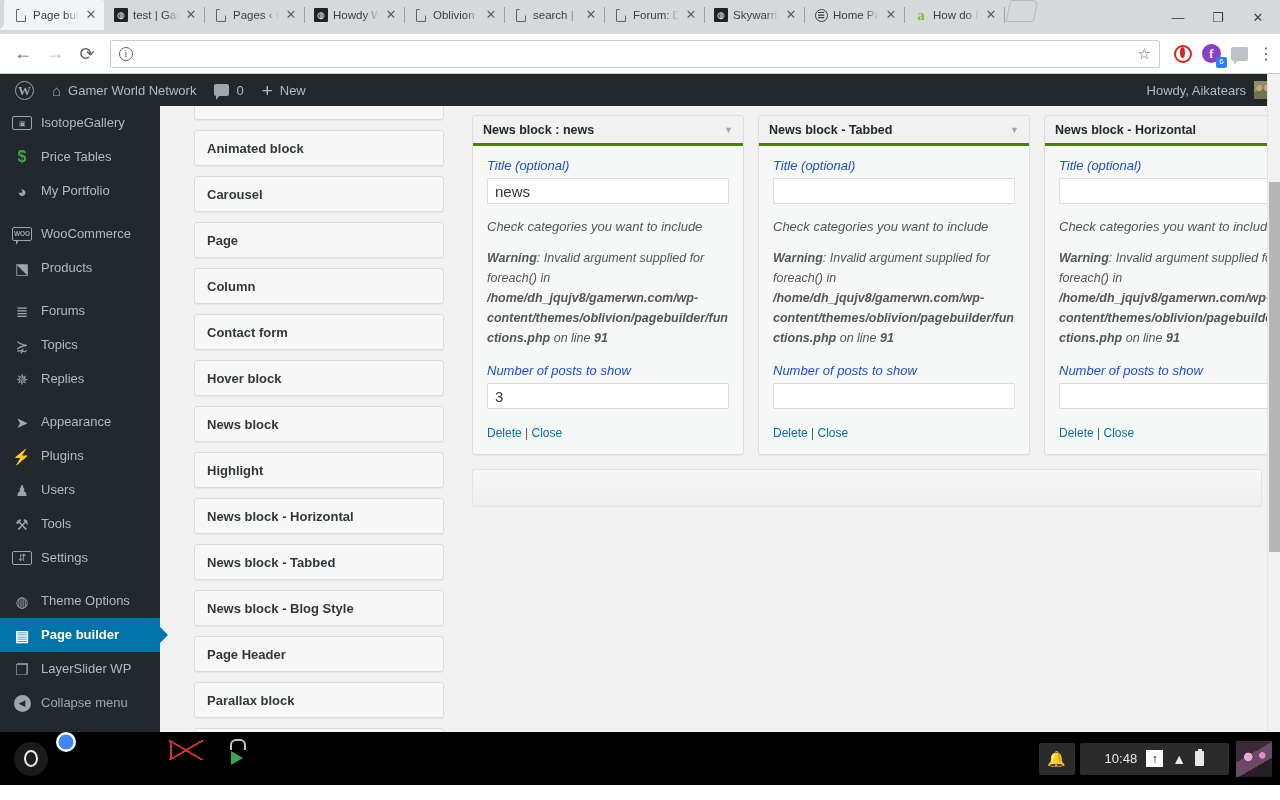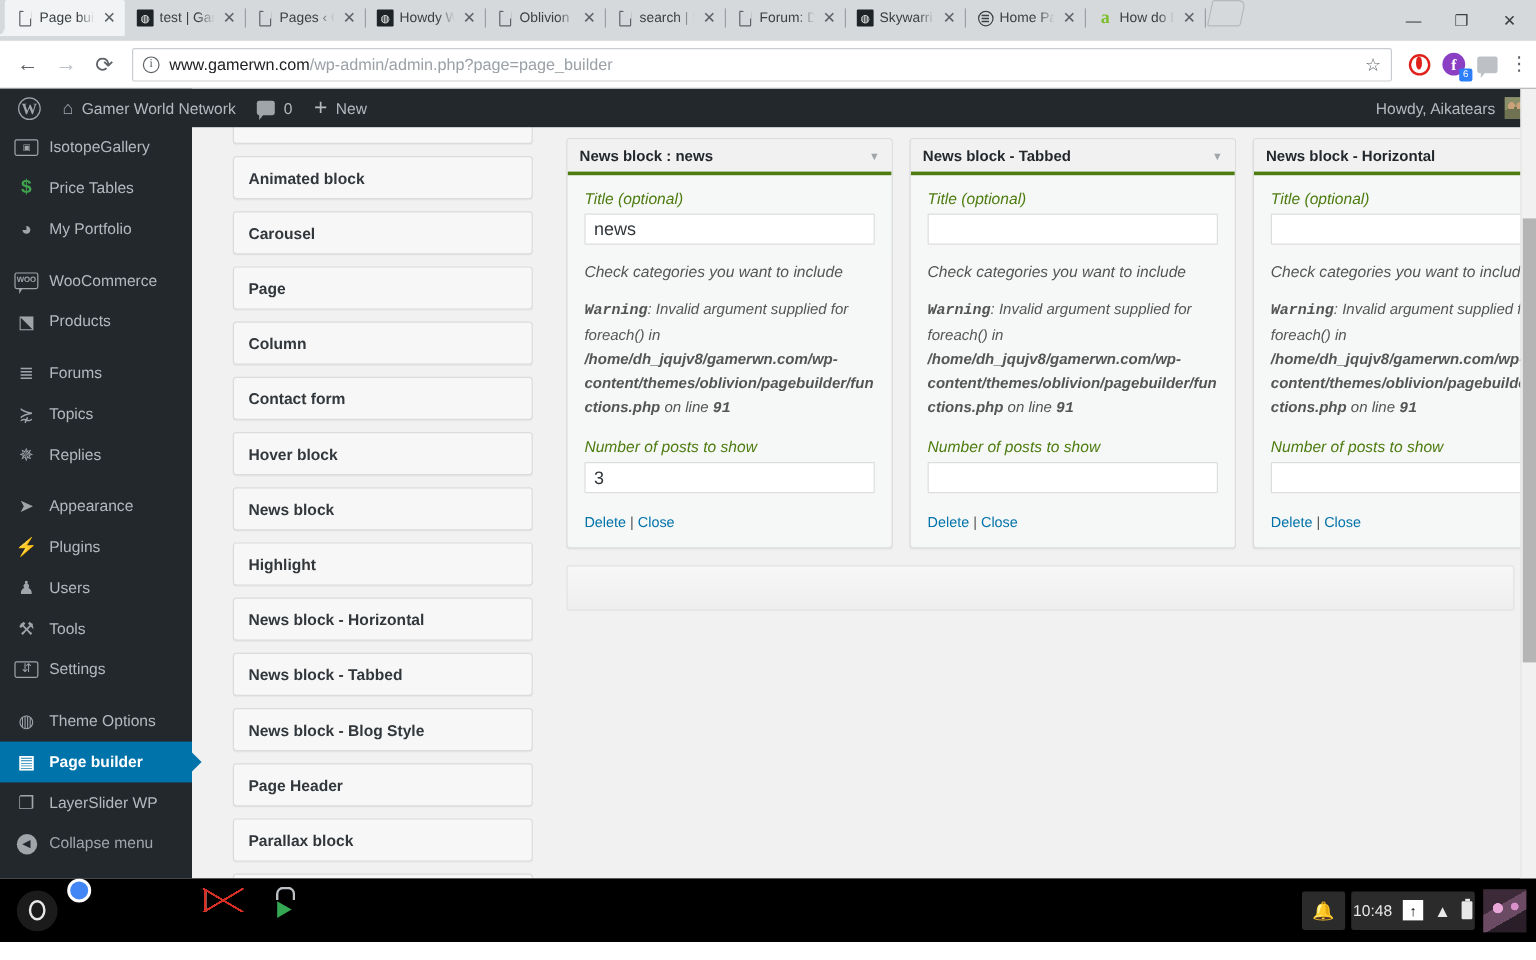--- a/index.html
+++ b/index.html
@@ -238,35 +238,35 @@
   .panel-head {
     height: 30px; background: #f1f1f1; border-bottom: 3px solid #4d7c0f;
     display: flex; align-items: center; padding: 0 10px;
     font-size: 12.5px; font-weight: bold; color: #23282d;
   }
   .panel-head .toggle {
     margin-left: auto; color: #a0a5aa; font-size: 9px;
   }
   .panel-body { padding: 12px 14px 14px 14px; }
   .field-label {
-    font-size: 13px; color: #4d7c0f; font-style: italic; margin-bottom: 5px;
+    font-size: 13px; color: #1d4ed8; font-style: italic; margin-bottom: 5px;
   }
   .text-input {
     width: 100%; height: 26px; border: 1px solid #ddd; background: #fff;
     padding: 0 7px; font-size: 15px; color: #32373c;
     font-family: "Liberation Sans", sans-serif; border-radius: 1px;
   }
   .hint {
     font-size: 13px; color: #555; font-style: italic; margin-top: 15px;
   }
   .warn {
     font-size: 12.5px; color: #555; font-style: italic; line-height: 20px;
     margin-top: 14px; word-break: break-word;
   }
-  .warn b { font-weight: bold; font-style: italic; font-family: Liberation Mono, monospace; }
+  .warn b { font-weight: bold; font-style: italic; }
   .warn .path { font-weight: bold; }
   .warn .ln { font-weight: bold; }
   .actions { margin-top: 17px; font-size: 12px; color: #555; }
   .actions a { color: #0073aa; text-decoration: none; }
   .footer-strip {
     margin-top: 14px; height: 38px;
     background: linear-gradient(#f7f7f7, #eeeeee);
     border: 1px solid #e2e2e2; border-radius: 2px;
     width: 790px;
   }
@@ -345,21 +345,21 @@
     border: 2px solid #bdc1c6; border-bottom: none; border-radius: 6px 6px 0 0;
   }
   .ico-play::after {
     content: ""; position: absolute; left: 9px; top: 9px; width: 0; height: 0;
     border-style: solid; border-width: 7px 0 7px 12px;
     border-color: transparent transparent transparent #34a853;
   }
   .tb-right { margin-left: auto; display: flex; align-items: center; gap: 5px; }
   .tb-tray {
     background: #2b2b2b; border-radius: 2px; height: 32px;
-    display: flex; align-items: center; padding: 0 2px; gap: 9px;
+    display: flex; align-items: center; padding: 0 25px; gap: 9px;
     color: #e8e8e8; font-size: 13px;
   }
   .tb-bell {
     background: #2b2b2b; border-radius: 2px; height: 32px; width: 36px;
     display: flex; align-items: center; justify-content: center;
     color: #c6c6c6; font-size: 15px;
   }
   .tray-up {
     width: 17px; height: 17px; background: #fff; display: flex;
     align-items: center; justify-content: center; color: #000; font-size: 12px;
@@ -463,21 +463,20 @@
       <div class="winbtn">✕</div>
     </div>
   </div>
 
   <div class="toolbar">
     <div class="navbtn">←</div>
     <div class="navbtn dim">→</div>
     <div class="navbtn">⟳</div>
     <div class="omnibox">
       <span class="info-circle">i</span>
-      <span class="url"><b>www.gamerwn.com</b><span>/wp-admin/admin.php?page=page_builder</span></span>
       <span class="star">☆</span>
     </div>
     <div class="ext-icons">
       <span class="ico-opera"></span>
       <span class="ico-fb"><span>f</span><span class="badge">6</span></span>
       <span class="ico-chat"></span>
       <span class="ico-kebab">⋮</span>
     </div>
   </div>
 

